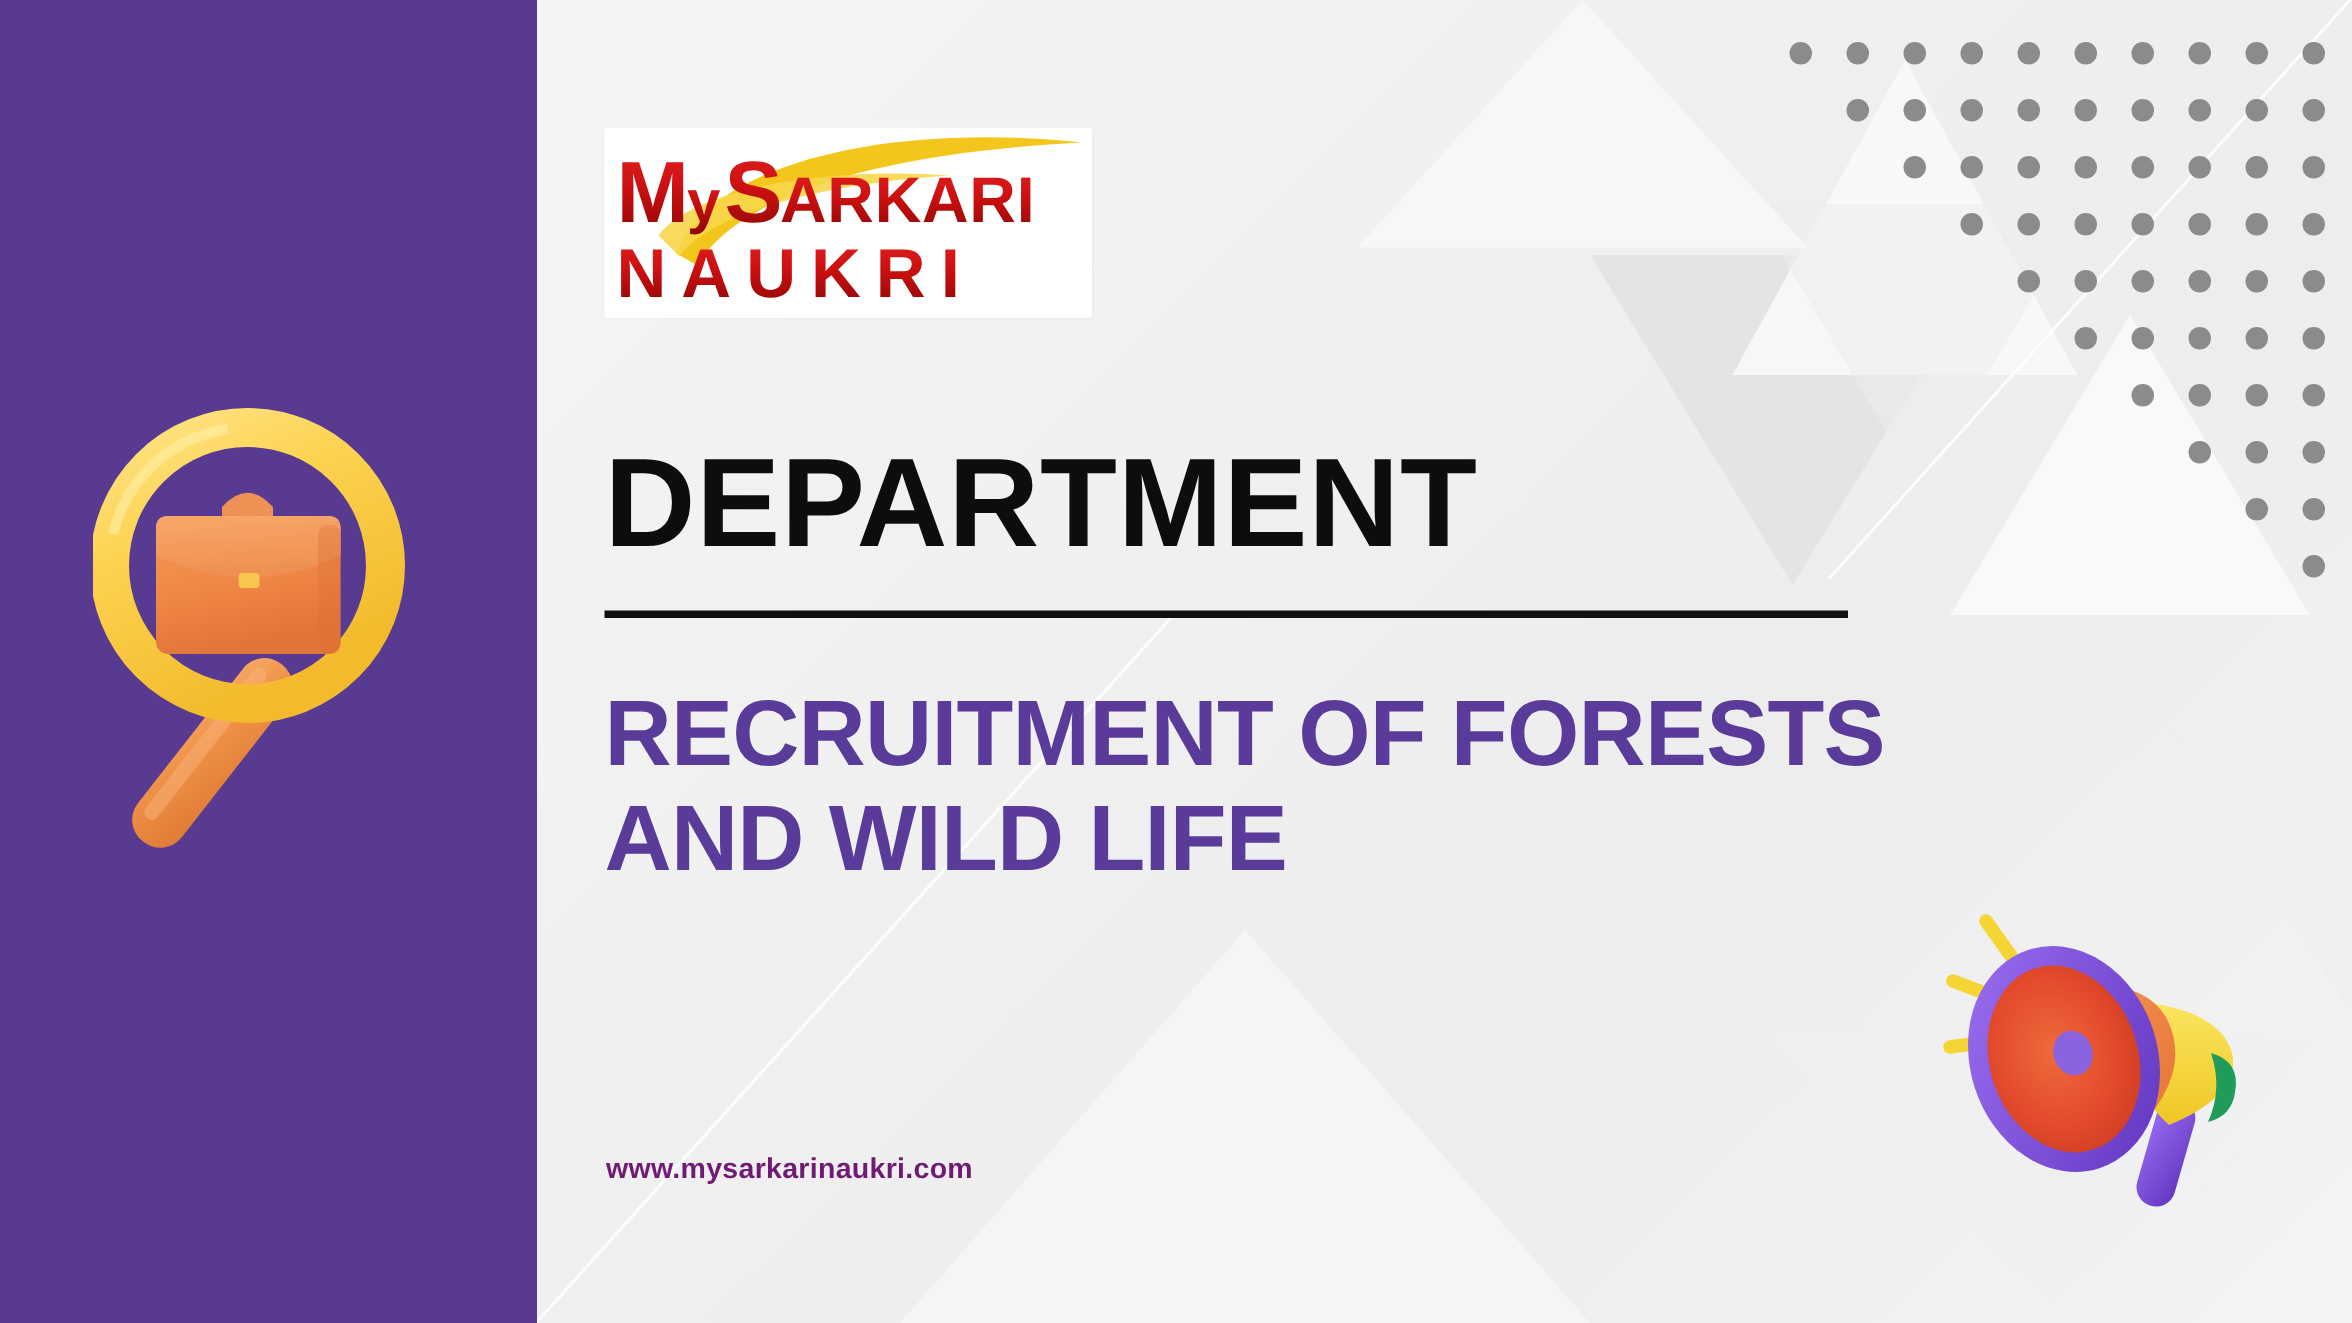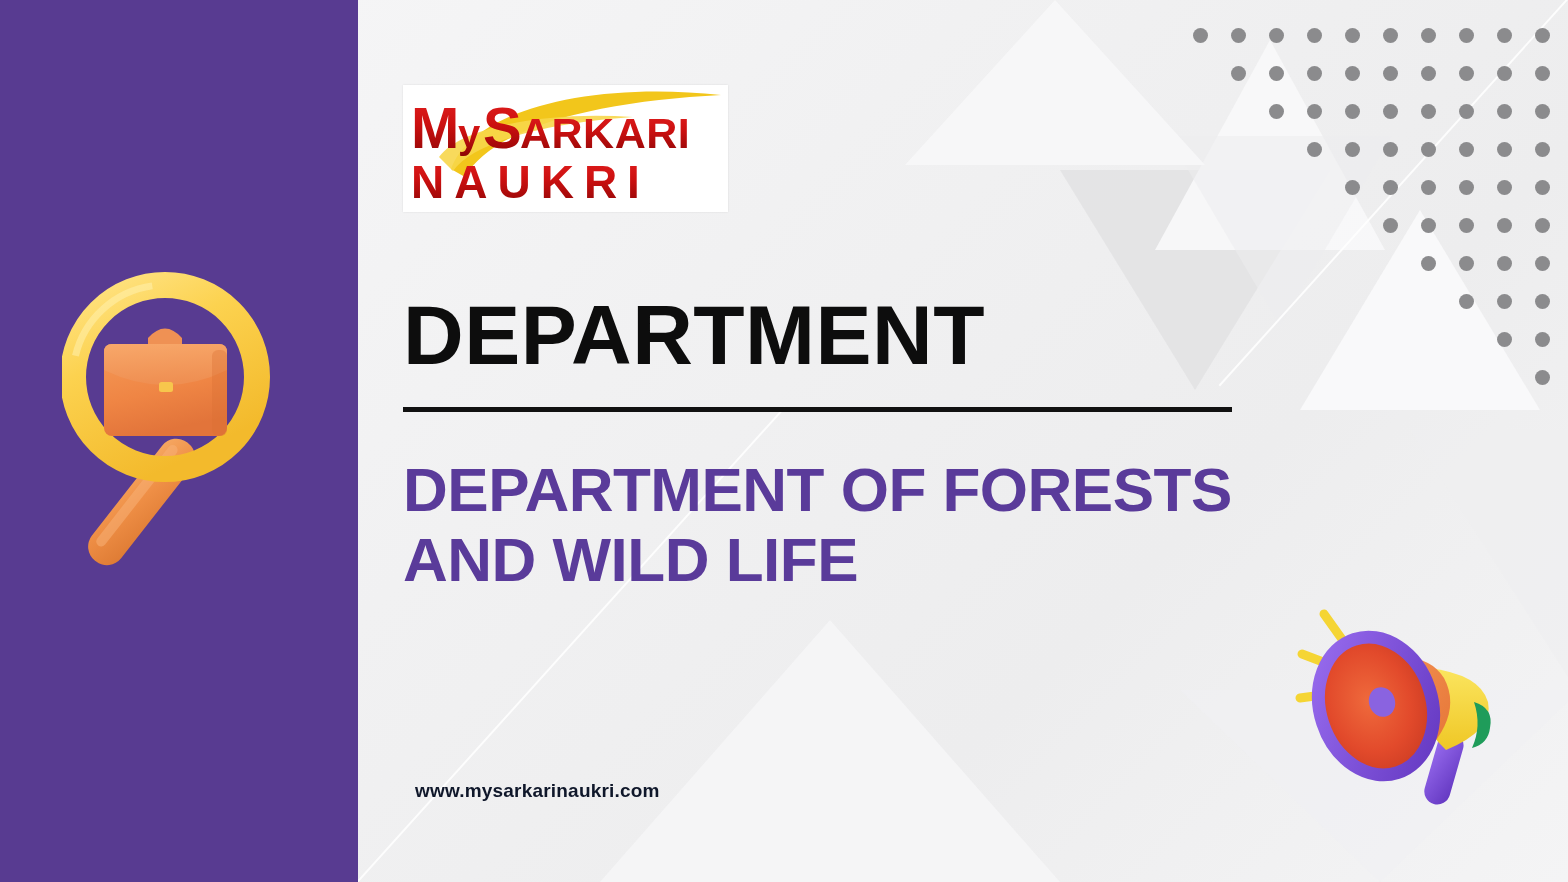--- a/index.html
+++ b/index.html
@@ -129,26 +129,26 @@
     font-weight: 700;
     line-height: 1.13;
     letter-spacing: -0.5px;
     color: #5a3b9a;
   }
 
   .website {
     position: absolute;
     left: 0;
     top: 768px;
-    margin: 12px;
+    margin: 1px;
     font-family: "Liberation Sans", sans-serif;
     font-size: 19px;
     font-weight: 700;
     letter-spacing: 0.2px;
-    color: #0f172a;
+    color: #701a75;
   }
 
   
   .megaphone {
     position: absolute;
     left: 1278px;
     top: 598px;
     width: 250px;
     height: 220px;
   }
@@ -298,21 +298,21 @@
         <text x="117" y="63" font-family="'Liberation Sans', sans-serif" font-size="43" font-weight="700" fill="url(#redGrad)" letter-spacing="0.5">ARKARI</text>
 
         <text x="8" y="113" font-family="'Liberation Sans', sans-serif" font-size="46" font-weight="700" fill="url(#redGrad)" letter-spacing="10">NAUKRI</text>
       </svg>
     </div>
 
     <h1 class="title-recruitment">DEPARTMENT</h1>
 
     <div class="divider"></div>
 
-    <h2 class="subtitle">DEPARTMENT OF FORESTS AND WILD LIFE</h2>
+    <h2 class="subtitle">RECRUITMENT OF FORESTS AND WILD LIFE</h2>
 
     <p class="website">www.mysarkarinaukri.com</p>
   </div>
 
   <div class="megaphone">
     <svg viewBox="0 0 250 220" width="250" height="220" xmlns="http://www.w3.org/2000/svg">
       <defs>
         <linearGradient id="coneGrad" x1="0" y1="0" x2="1" y2="0.6">
           <stop offset="0%" stop-color="#f79a5c"></stop>
           <stop offset="55%" stop-color="#f08a4b"></stop>

